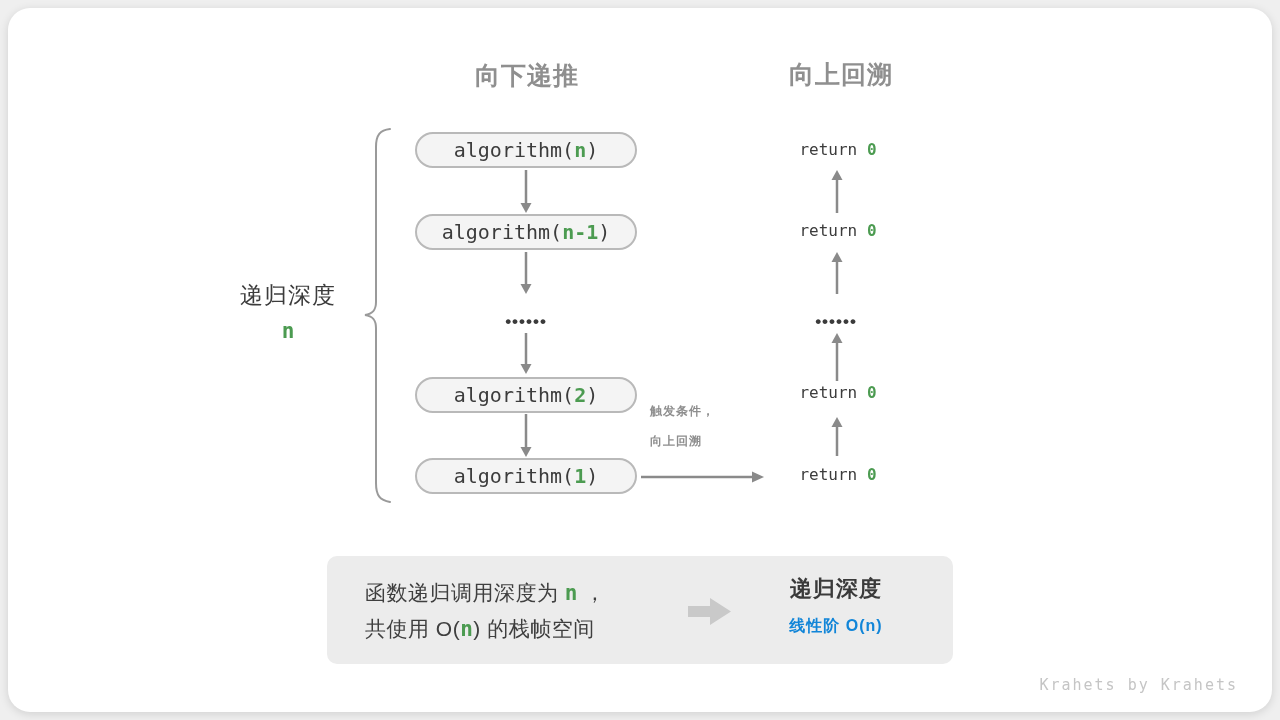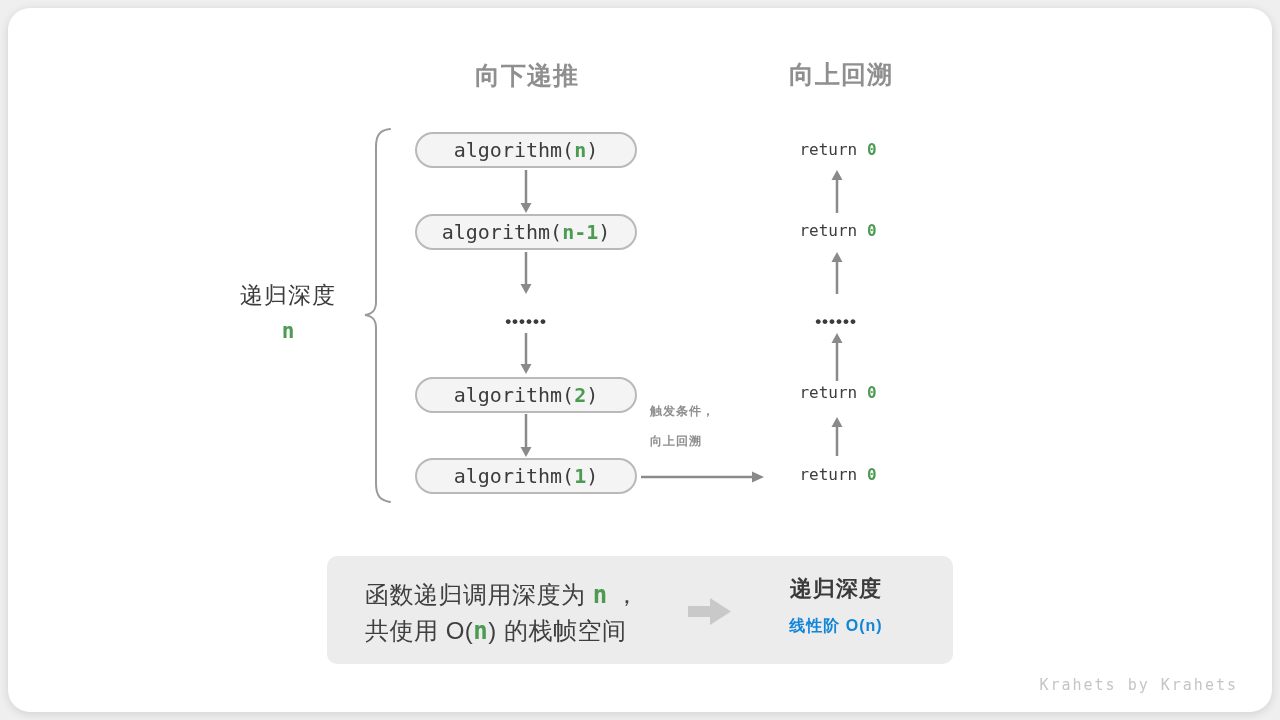--- a/index.html
+++ b/index.html
@@ -24,21 +24,21 @@
   .arg{color:var(--green);font-weight:bold;}
   .ret{width:120px;font-size:16px;color:var(--text-dark);text-align:center;}
   .ret .val{color:var(--green);font-weight:bold;}
   .dots{width:70px;text-align:center;font-size:17px;font-weight:bold;color:#3b3b3b;
         letter-spacing:1px;line-height:14px;}
   .note{font-size:12px;font-weight:bold;color:#8e8e8e;letter-spacing:1px;}
   .depth-label{width:160px;text-align:center;font-size:23px;color:var(--text-dark);font-weight:500;letter-spacing:1px;}
   .depth-var{width:160px;text-align:center;font-size:21px;font-weight:bold;color:var(--green);
              font-family:"DejaVu Sans Mono","Liberation Mono",monospace;}
   .summary-box{left:327px;top:556px;width:626px;height:108px;background:var(--summary-bg);border-radius:10px;}
-  .sum-line{font-size:24px;color:#3f3f3f;white-space:pre;letter-spacing:0.5px;}
+  .sum-line{font-size:21px;color:#3f3f3f;white-space:pre;letter-spacing:0.5px;}
   .sum-line .g{color:var(--green);font-weight:bold;}
   .result-title{width:200px;text-align:center;font-size:22px;font-weight:bold;color:#3a3a3a;letter-spacing:1px;}
   .result-value{width:220px;text-align:center;font-size:16px;font-weight:bold;color:var(--blue);letter-spacing:1px;}
   .watermark{font-family:"DejaVu Sans Mono","Liberation Mono",monospace;font-size:15px;
              color:var(--watermark);letter-spacing:2px;}
   svg{display:block;overflow:visible;}
 </style>
 </head>
 <body>
 

